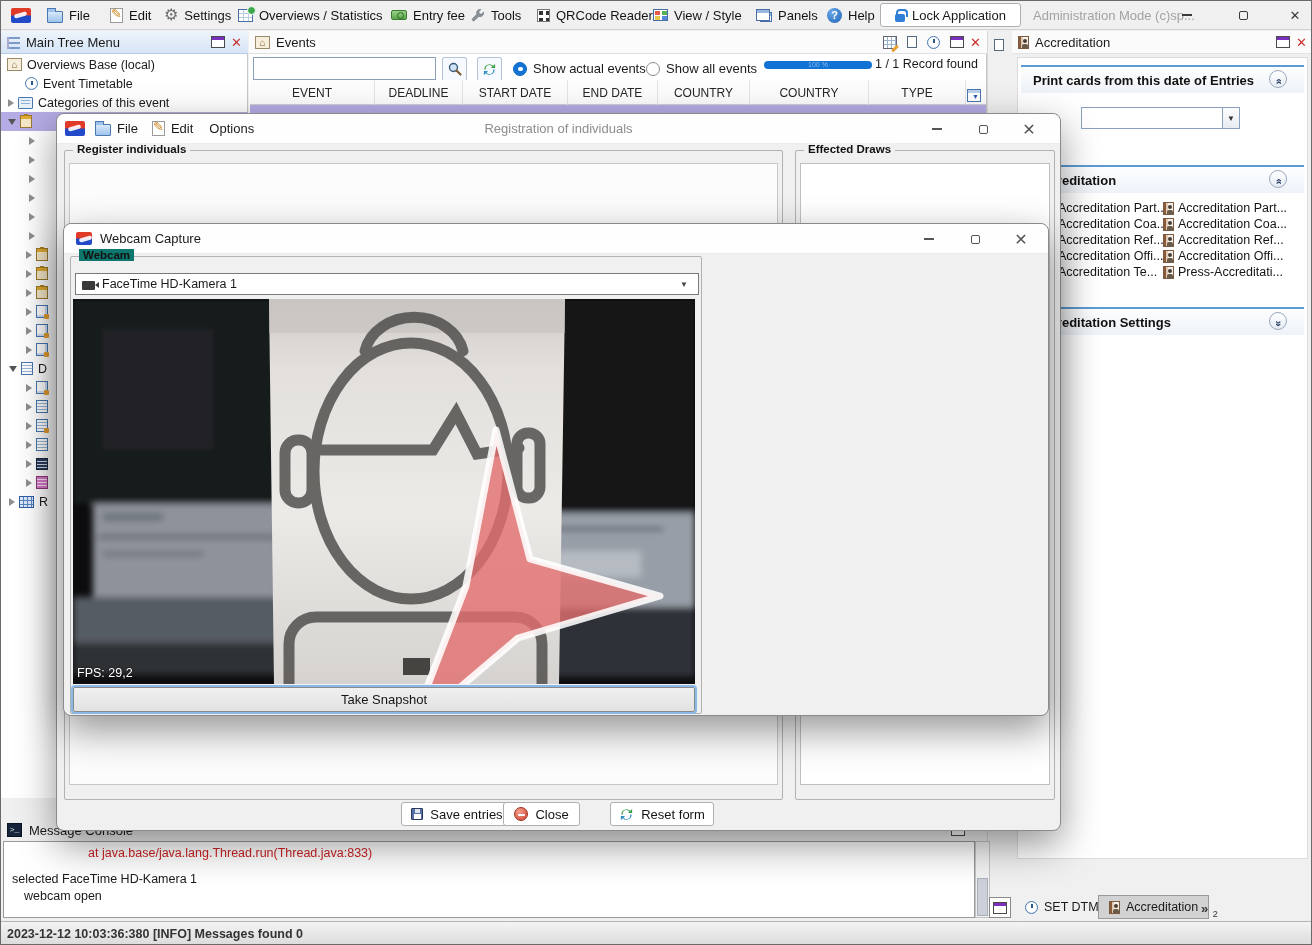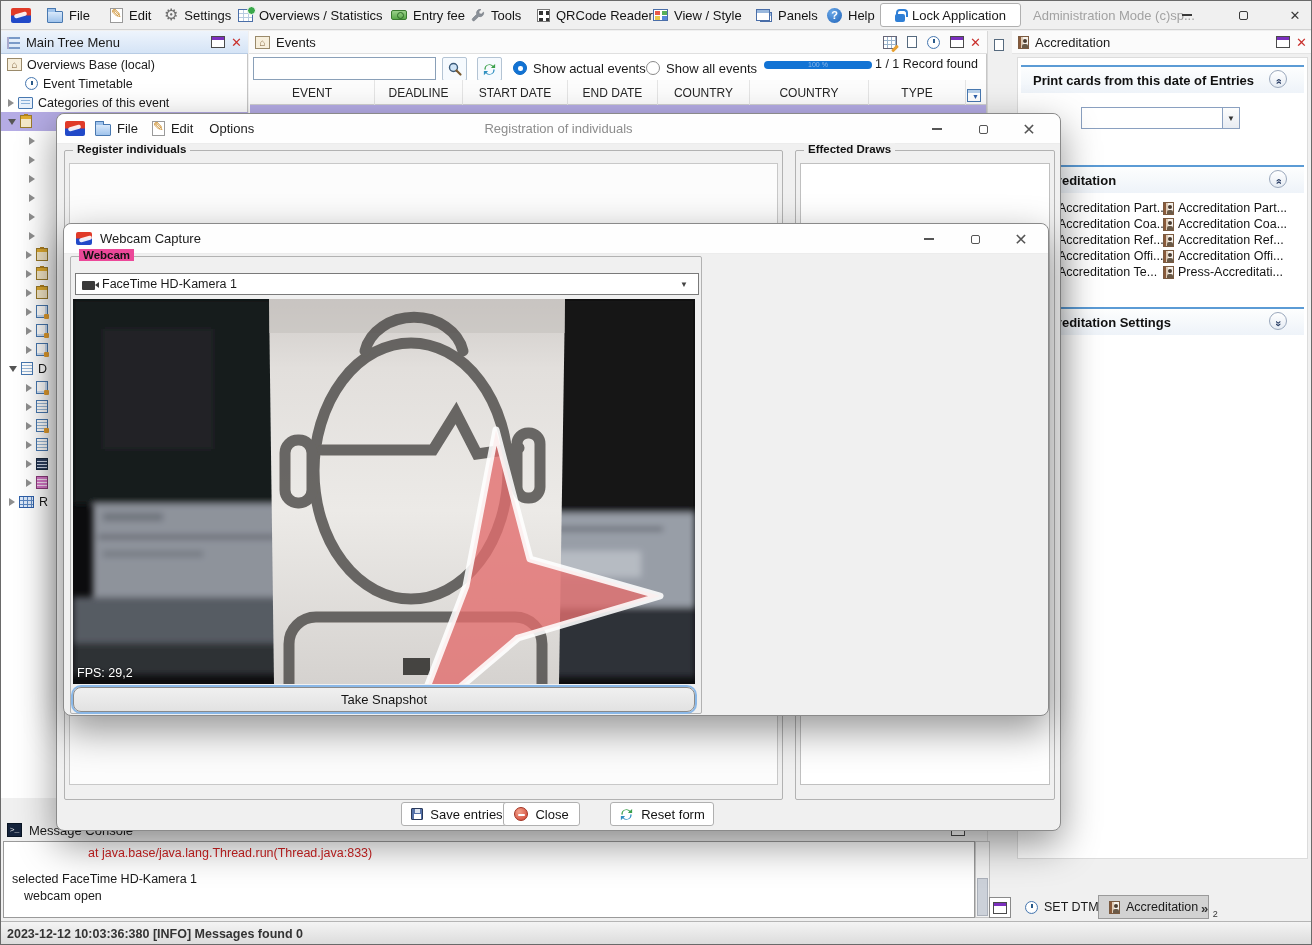--- a/index.html
+++ b/index.html
@@ -83,21 +83,21 @@
 
   
   #eventsbg{left:248px;top:30px;width:738px;height:788px;background:#fff;border-right:1px solid #c6c6c6}
   #evhdr{left:248px;top:30px;width:738px;background:#fbfbfb;border-bottom:1px solid #e0e0e0}
   .einput{position:absolute;border:1px solid #8aa0b8;background:#fff;font-size:12.5px;padding:2px 4px;font-family:inherit}
   .sbtn{position:absolute;width:25px;height:24px;border:1px solid #b4c4d4;background:#f6fafe;display:flex;align-items:center;justify-content:center;border-radius:2px}
   .radio{width:14px;height:14px;border-radius:50%;border:1px solid #8a8a8a;background:#fff;position:relative;flex:none}
   .radio.sel{border:1px solid #0f6ac4;background:#1273d4}
   .radio.sel::after{content:"";position:absolute;left:4px;top:4px;width:4.5px;height:4.5px;border-radius:50%;background:#fff}
   .rlabel{font-size:13px;margin-left:6px}
-  .rgroup{position:absolute;display:flex;}
+  .rgroup{position:absolute;display:flex;align-items:center}
   #pbar{left:763px;top:60px;width:108px;height:8px;background:#1273d4;border-radius:4px;text-align:center;font-size:7px;line-height:8px;color:#8db8ea;overflow:hidden}
   #reccount{left:874px;top:56px;font-size:12.5px}
   .ecol{border-right:1px solid #e4e4e4;display:flex;align-items:center;justify-content:center;font-size:12px;color:#262626;height:25px}
   .cw0{width:125px}.cw1{width:88px}.cw2{width:105px}.cw3{width:90px}.cw4{width:92px}.cw5{width:119px}.cw6{width:97px}
   #evcols{border-bottom:1px solid #cfcfcf;background:#fcfcfc}
   .ic-egrid{width:14px;height:13px;background:#fff;border:1px solid #667;background-image:repeating-linear-gradient(90deg,transparent 0 3px,#9ab4cc 3px 4px),repeating-linear-gradient(0deg,transparent 0 3px,#9ab4cc 3px 4px)}
   .ic-egrid::after{content:"";position:absolute;right:-3px;bottom:-2px;width:8px;height:3px;background:#e8a030;transform:rotate(-45deg);border-radius:1px}
   .ic-copy{width:10px;height:12px;background:#fff;border:1px solid #566a7e}
   .ic-copy::before{content:"";position:absolute;left:2px;top:-4px;width:10px;height:12px;background:#dce6f2;border:1px solid #566a7e;z-index:-1}
   .ic-tfilter{width:14px;height:13px;background:#fff;border:1px solid #4878b0;font-size:7px;color:#2f5fa8;text-align:right;line-height:13px;padding-right:1px;box-shadow:inset 0 3px #b8d0ea}
@@ -129,21 +129,21 @@
   .ic-floppy::before{content:"";position:absolute;left:3px;top:0;width:5px;height:4px;background:#dce4f0}
   .ic-floppy::after{content:"";position:absolute;left:2px;bottom:0;width:7px;height:5px;background:#fff}
   .ic-stop{width:14px;height:14px;border-radius:50%;background:radial-gradient(circle at 35% 30%,#f2a08a,#d04030);border:1px solid #a03020}
   .ic-stop::after{content:"";position:absolute;left:3px;top:5.5px;width:7px;height:2.5px;background:#fff;border-radius:1px}
   .ic-cam{width:13px;height:9px;background:#3a3a3a;border-radius:1px;margin-top:3px}
   .ic-cam::after{content:"";position:absolute;right:-4px;top:1px;width:0;height:0;border-right:4px solid #3a3a3a;border-top:3px solid transparent;border-bottom:3px solid transparent}
   #checker{background:#fff;background-image:
     linear-gradient(45deg,#efefef 25%,transparent 25% 75%,#efefef 75%),
     linear-gradient(45deg,#efefef 25%,transparent 25% 75%,#efefef 75%);
     background-position:0 0,22px 22px;background-size:44px 44px}
-  #takebtn{background:linear-gradient(#f0f0f0,#e2e2e2);border:1px solid #8a8a8a;box-shadow:0 0 0 2px #8ab8e8;border-radius:8px}
+  #takebtn{background:linear-gradient(#f0f0f0,#e2e2e2);border:1px solid #8a8a8a;box-shadow:0 0 0 2px #8ab8e8;border-radius:2px}
   #fpslabel{position:absolute;left:4px;bottom:4px;color:#fff;font-size:12.5px;text-shadow:0 0 2px #000}
 
   
   #consolehdr{left:0;top:818px;width:986px;height:22px;background:#f0f0f0;display:flex;align-items:center;gap:7px;padding:0 6px;font-size:13px}
   .ic-term{width:15px;height:14px;background:#16243c;border:1px solid #0a1524;color:#e8e8e8;font-size:8px;line-height:12px;text-align:center;font-family:"Liberation Mono",monospace}
   #consolebody{left:2px;top:840px;width:972px;height:77px;background:#fff;border:1px solid #9a9a9a;font-size:12.5px;overflow:hidden}
   .cline{position:absolute;white-space:nowrap}
   .cred{color:#cc2222}
   #cscroll{left:974px;top:840px;width:15px;height:77px;background:#f2f2f2;border:1px solid #c4c4c4}
   #cthumb{position:absolute;left:1px;top:36px;width:11px;height:38px;background:#ccd1d9;border:1px solid #aab0ba}
@@ -624,21 +624,21 @@
       <span class="dwbtn" style="right:104px">
           <span class="minbar" style="background:#555"></span>
         </span>
       <span class="dwbtn" style="right:58px">
           <span class="maxsq" style="border-color:#555"></span>
         </span>
       <span class="dwbtn" style="right:12px">✕</span>
     </div>
 
     <div class="groupbox" style="left:6px;top:32px;width:632px;height:458px">
-      <span class="grouplab" style="background:#ec4899">Webcam</span>
+      <span class="grouplab" style="background:#0f766e">Webcam</span>
 
       <div class="combo" style="left:4px;top:16px;width:624px;height:22px;border-color:#7a7a7a;display:flex;align-items:center;gap:7px;padding-left:6px">
         <span class="ic ic-cam"></span>
         <span style="flex:1;font-size:12.5px">FaceTime HD-Kamera 1</span>
         <span style="font-size:8px;color:#444;padding-right:6px">▼</span>
       </div>
 
       <div style="position:absolute;left:2px;top:42px;width:622px;height:385px;background:#0c0c0e">
         <svg width="622" height="385" viewBox="0 0 622 385">
           <defs>

